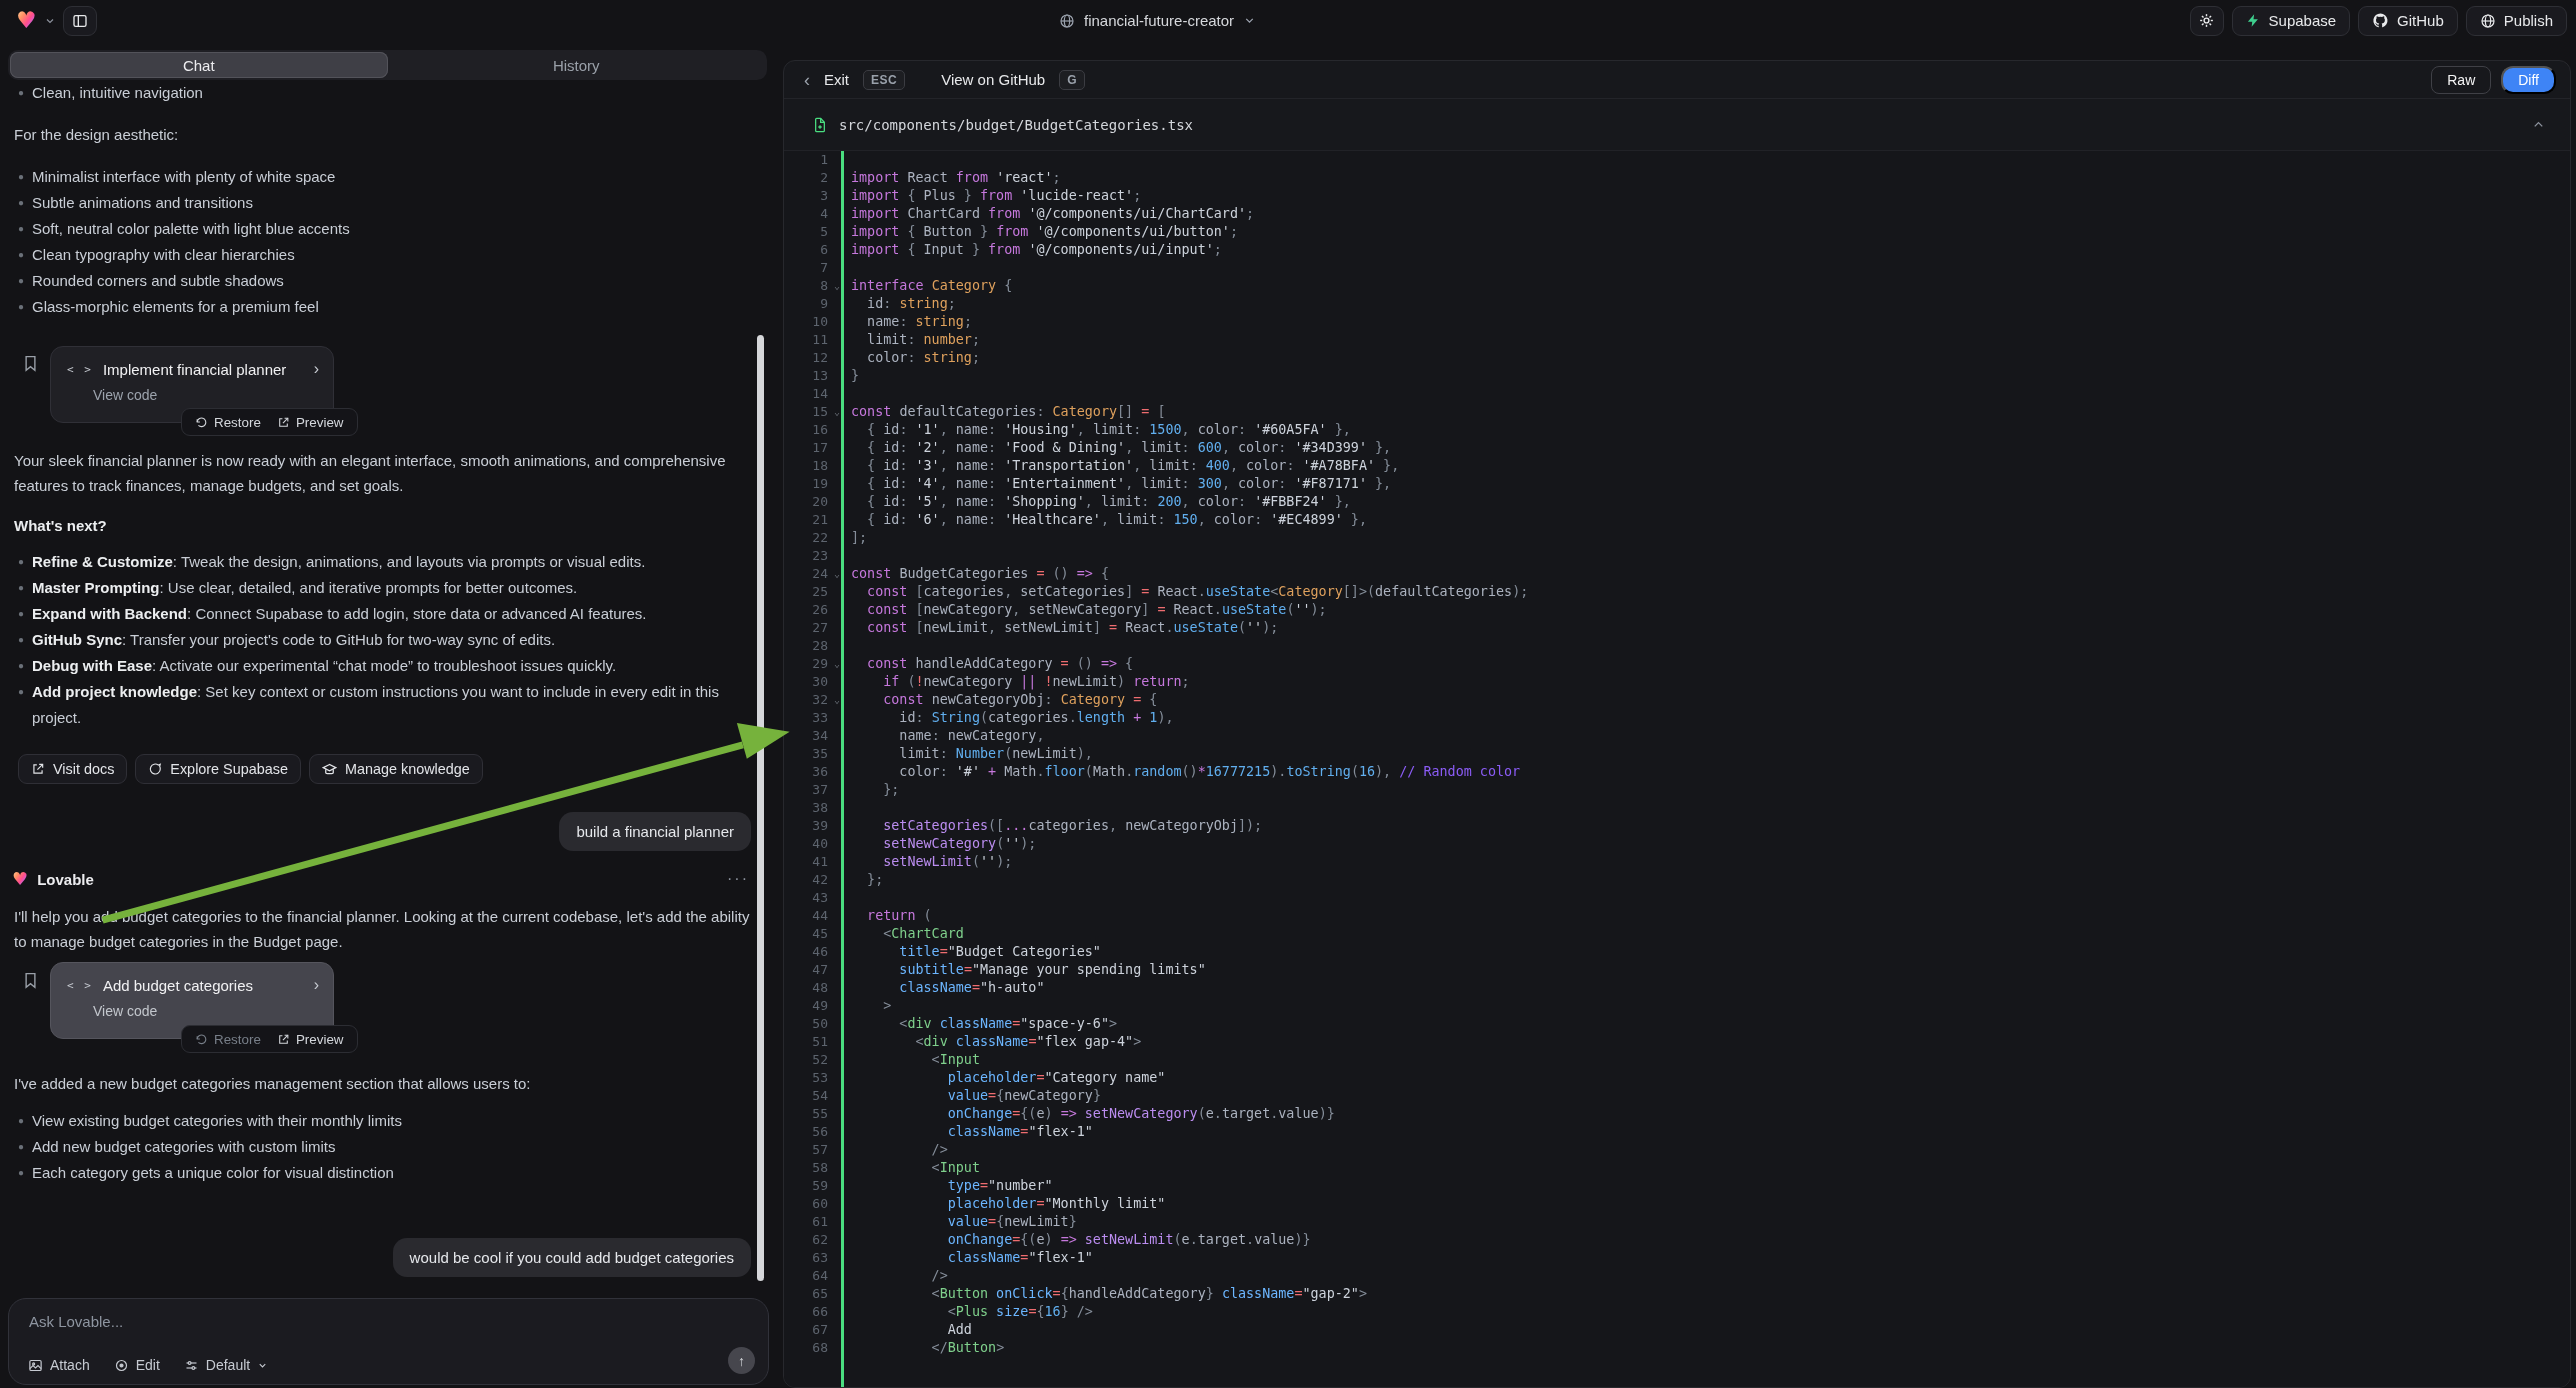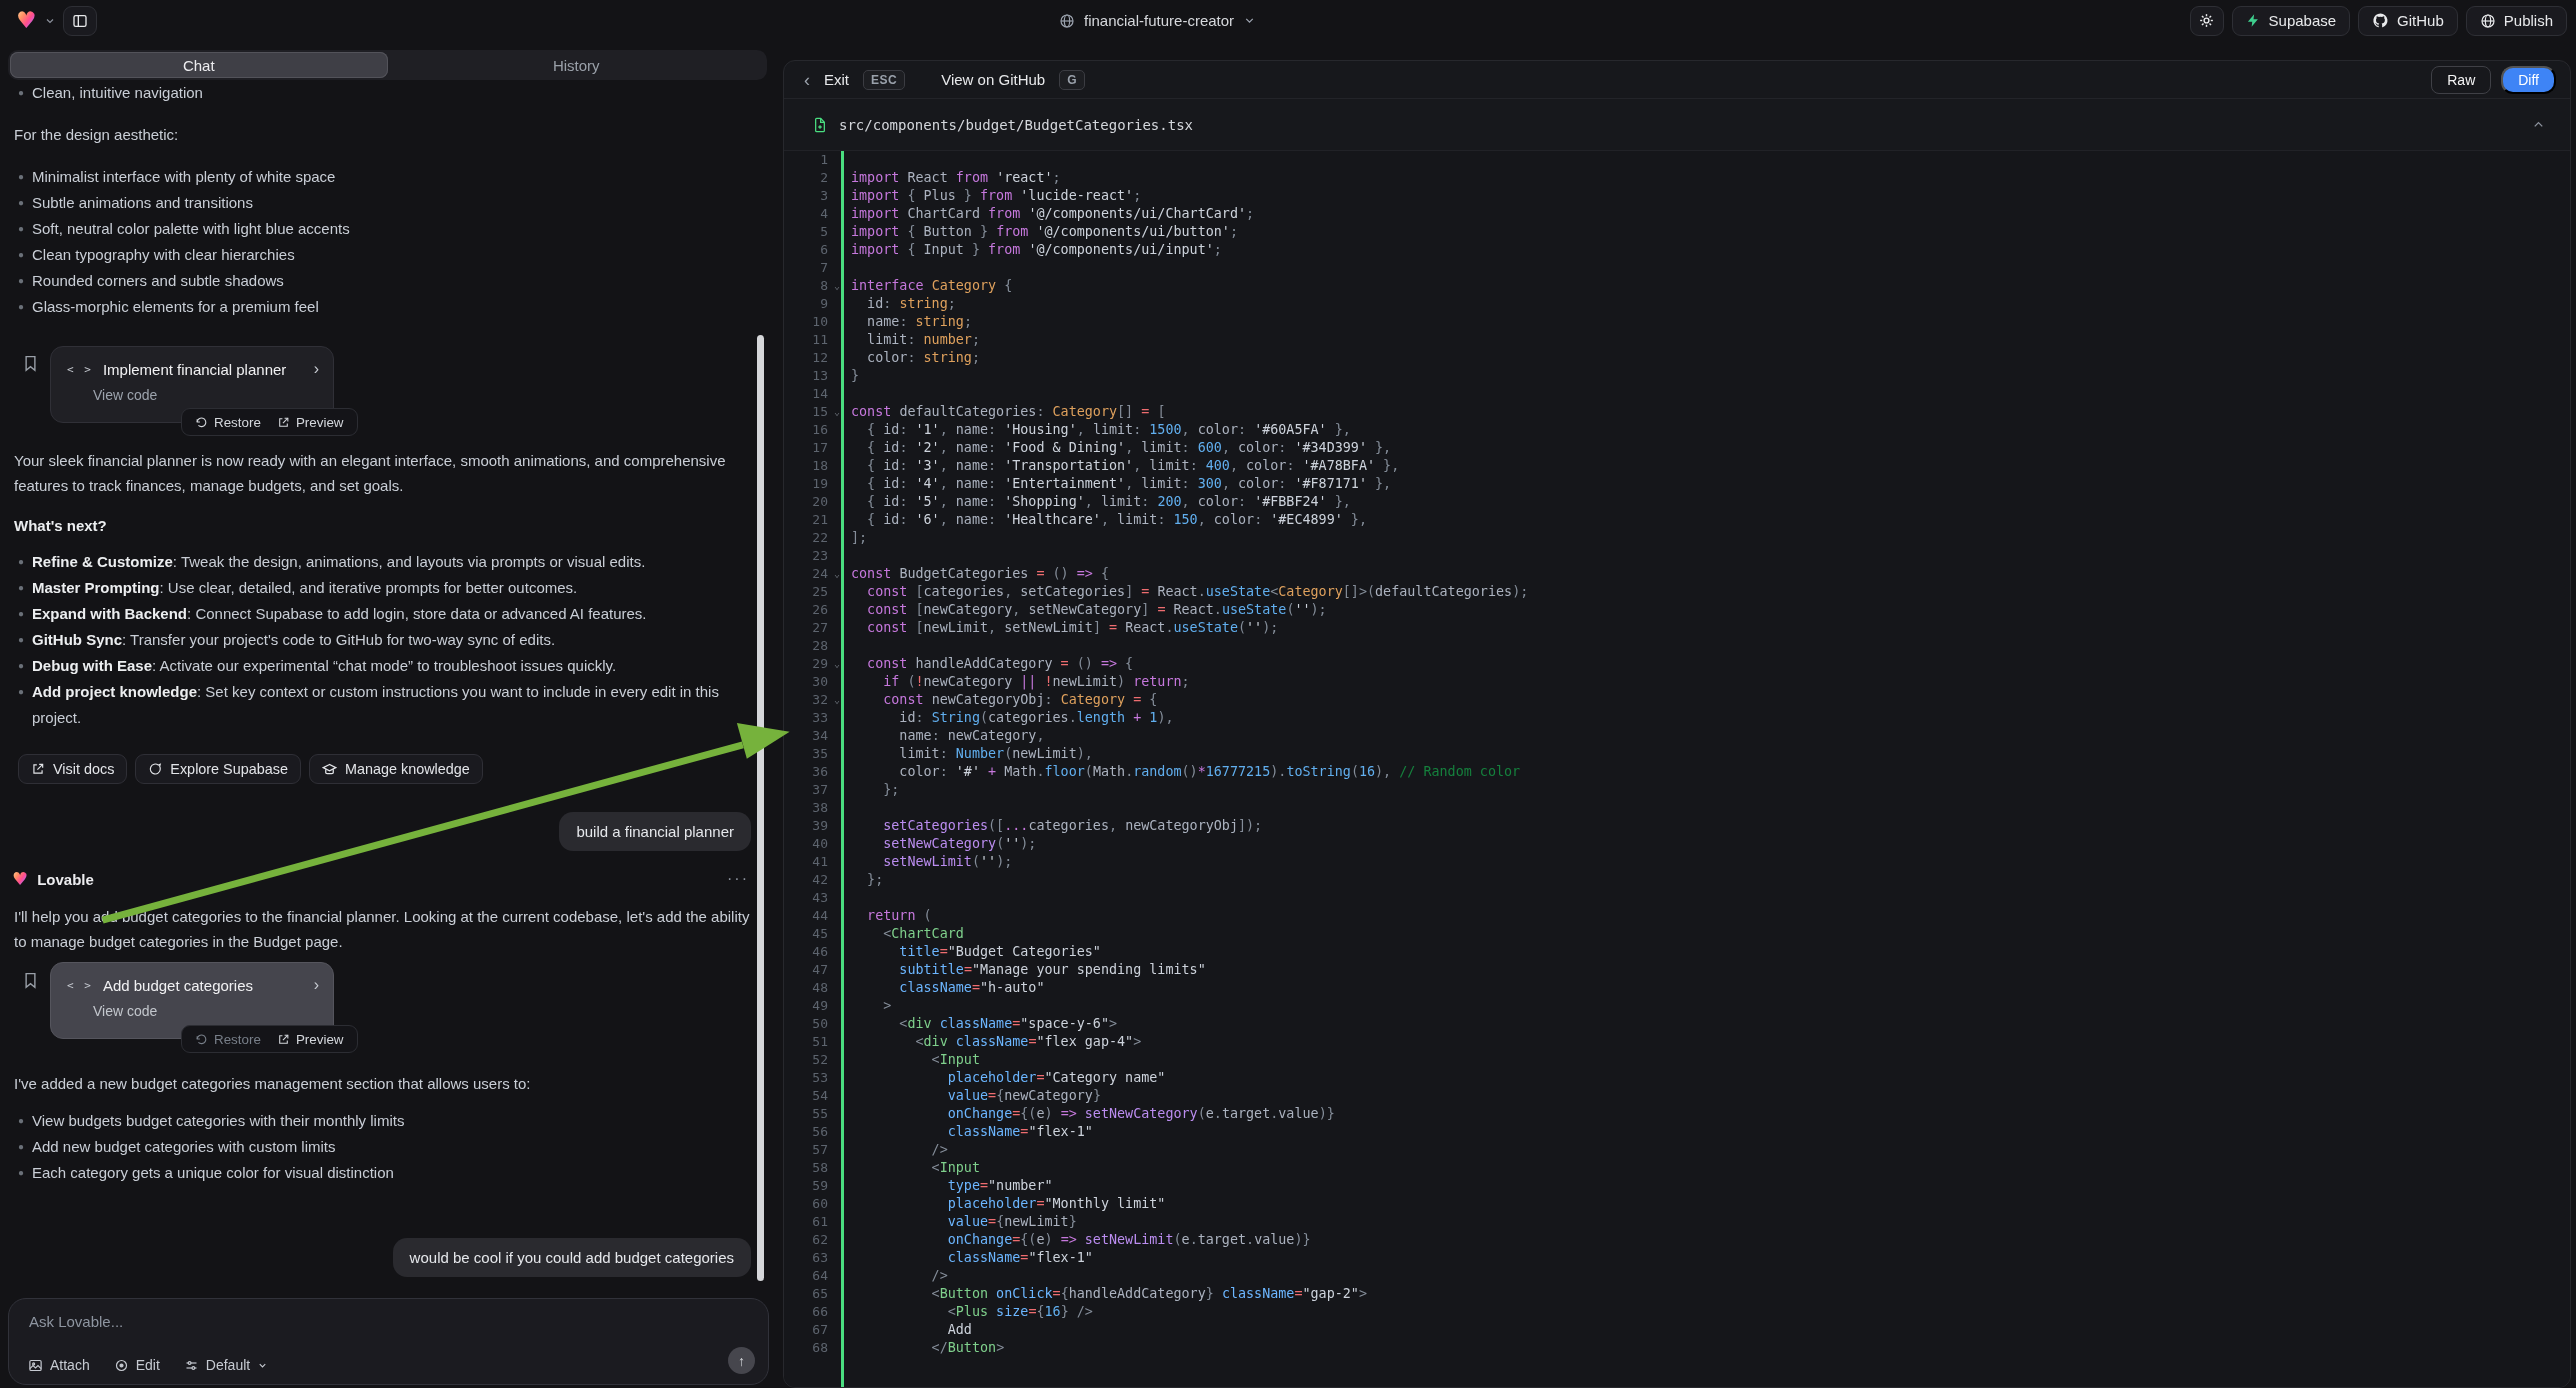--- a/index.html
+++ b/index.html
@@ -77,21 +77,21 @@
   .code { position:relative; height:1239px; background:#15161a; font-family:"DejaVu Sans Mono",monospace; font-size:13.4px; }
   .diffbar { position:absolute; left:57px; top:0; bottom:0; width:3px; background:#4ade80; z-index:2; }
   .crow { position:relative; height:18px; line-height:18px; }
   .ln { position:absolute; left:0; width:44px; text-align:right; color:#5d646e; font-size:13px; }
   .fold { position:absolute; left:46px; width:14px; text-align:center; color:#6a7078; font-size:10px; }
   .ct { position:absolute; left:67px; top:0; white-space:pre; }
 
   .tk-k{color:#c678dd} .tk-i{color:#abb2bf} .tk-p{color:#848d99} .tk-s{color:#cdd3dc}
   .tk-n{color:#61afef} .tk-t{color:#dfa15d} .tk-f{color:#bb8df0} .tk-m{color:#61afef}
   .tk-g{color:#7fd08c} .tk-a{color:#6cb6ff} .tk-o{color:#c678dd} .tk-e{color:#ee6d70}
-  .tk-c{color:#15803d} .tk-w{color:#cdd3dc} .tk-b{color:#ee6d70}
+  .tk-c{color:#8b5cf6} .tk-w{color:#cdd3dc} .tk-b{color:#ee6d70}
 
   .arrow-overlay { position:absolute; left:0; top:0; width:2576px; height:1388px; pointer-events:none; z-index:9; }
 </style>
 </head>
 <body>
 
 <header class="topbar">
   <div class="tb-left">
     <span class="heart">♥</span>
     <span class="tb-chev">
@@ -314,21 +314,21 @@
           <line x1="20" y1="4" x2="11" y2="13"></line>
         </svg>
       <span>Preview</span>
     </span>
   </div>
 
   <div class="msg-p" style="top:1030px">I've added a new budget categories management section that allows users to:</div>
   <div class="blist" style="top:1067px" id="added-list">
       <div class="bitem">
         <span class="bdot">●</span>
-        <span class="btext">View budgets budget categories with their monthly limits</span>
+        <span class="btext">View existing budget categories with their monthly limits</span>
       </div>
       <div class="bitem">
         <span class="bdot">●</span>
         <span class="btext">Add new budget categories with custom limits</span>
       </div>
       <div class="bitem">
         <span class="bdot">●</span>
         <span class="btext">Each category gets a unique color for visual distinction</span>
       </div>
     </div>

